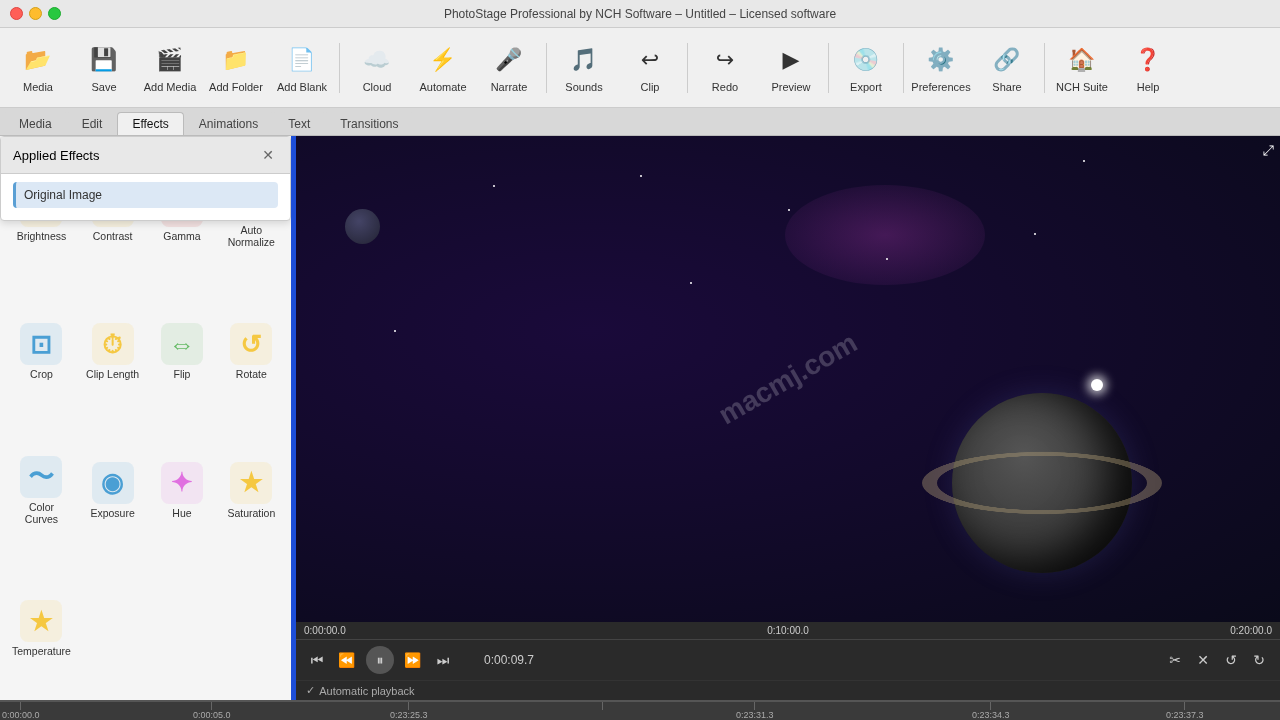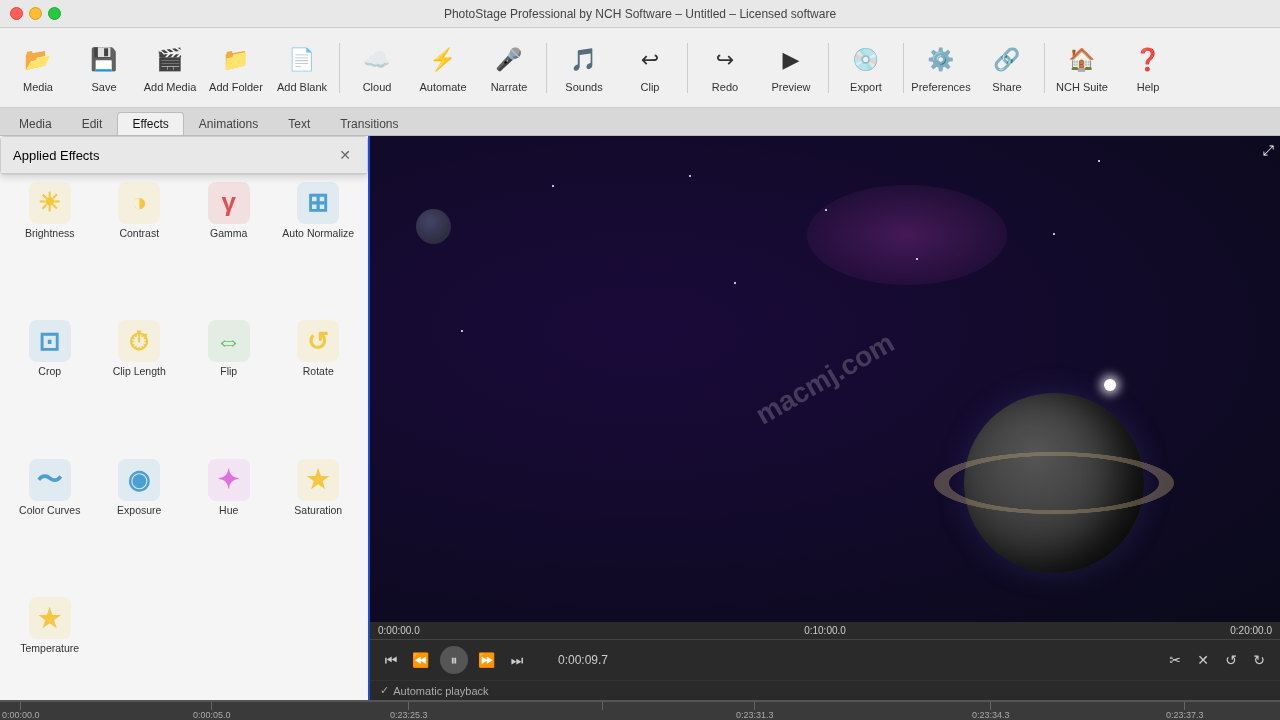--- a/index.html
+++ b/index.html
@@ -83,23 +83,23 @@
 
     
     #main {
       display: flex;
       height: calc(720px - 28px - 80px - 28px - 20px);
       
     }
 
     
     #effects-panel {
-      width: 370px;
+      width: 296px;
       background: #f5f5f5;
-      border-right: 2px solid #1d4ed8;
+      border-right: 5px solid #1d4ed8;
       display: flex;
       flex-direction: column;
       position: relative;
       overflow: hidden;
     }
     #effects-grid {
       padding: 8px;
       display: grid;
       grid-template-columns: repeat(4, 1fr);
       gap: 6px;
@@ -464,20 +464,24 @@
 
 <div id="main">
 
   <div id="effects-panel">
 
     <div id="applied-effects">
       <div id="applied-effects-header">
         <span>Applied Effects</span>
         <span id="applied-effects-close">✕</span>
       </div>
+      <div id="applied-effects-content">
+
+      <div class="applied-effect-row">Original Image</div>
+        </div>
     </div>
 
     <div id="effects-grid">
 
     <div class="effect-item">
           <div class="effect-icon" style="background:#f5c84220;color:#f5c842;font-size:26px;font-weight:bold;">☀</div>
           <span>Brightness</span>
         </div>
         <div class="effect-item">
           <div class="effect-icon" style="background:#f5c84220;color:#f5c842;font-size:26px;font-weight:bold;">◑</div>

